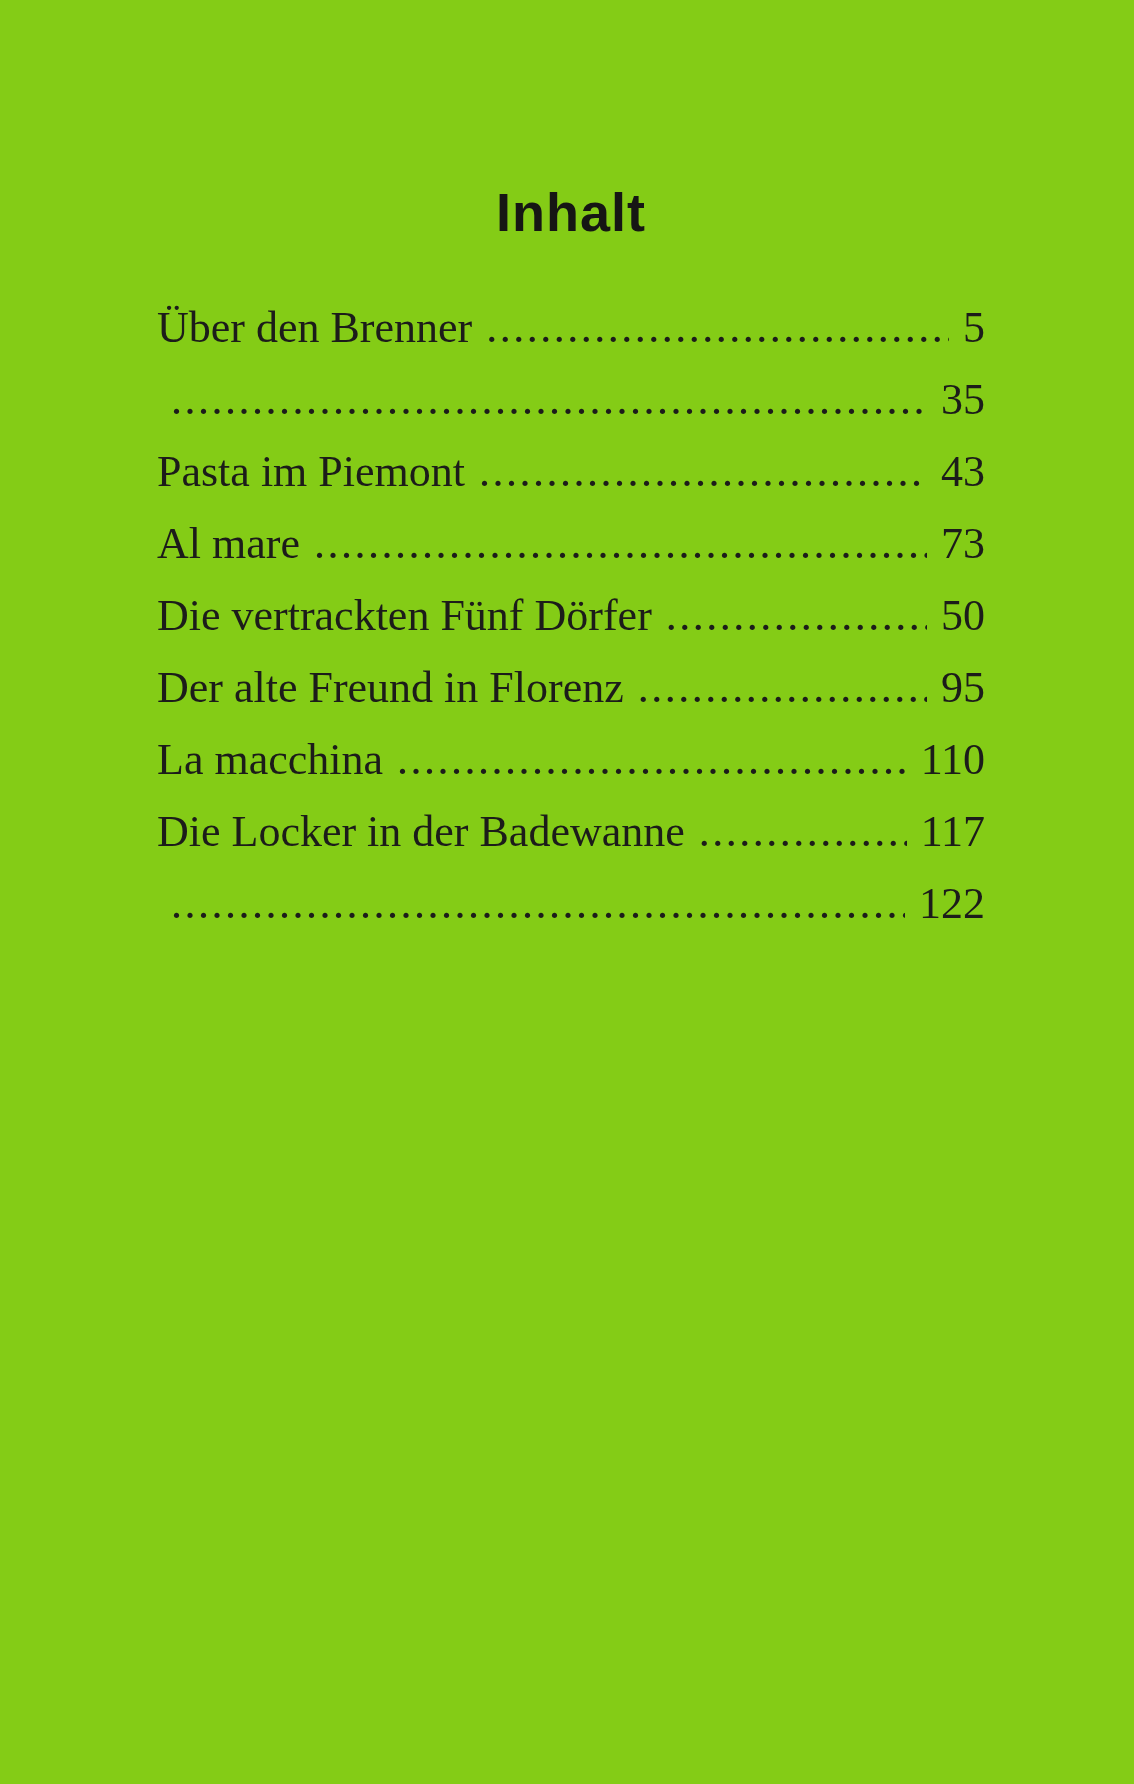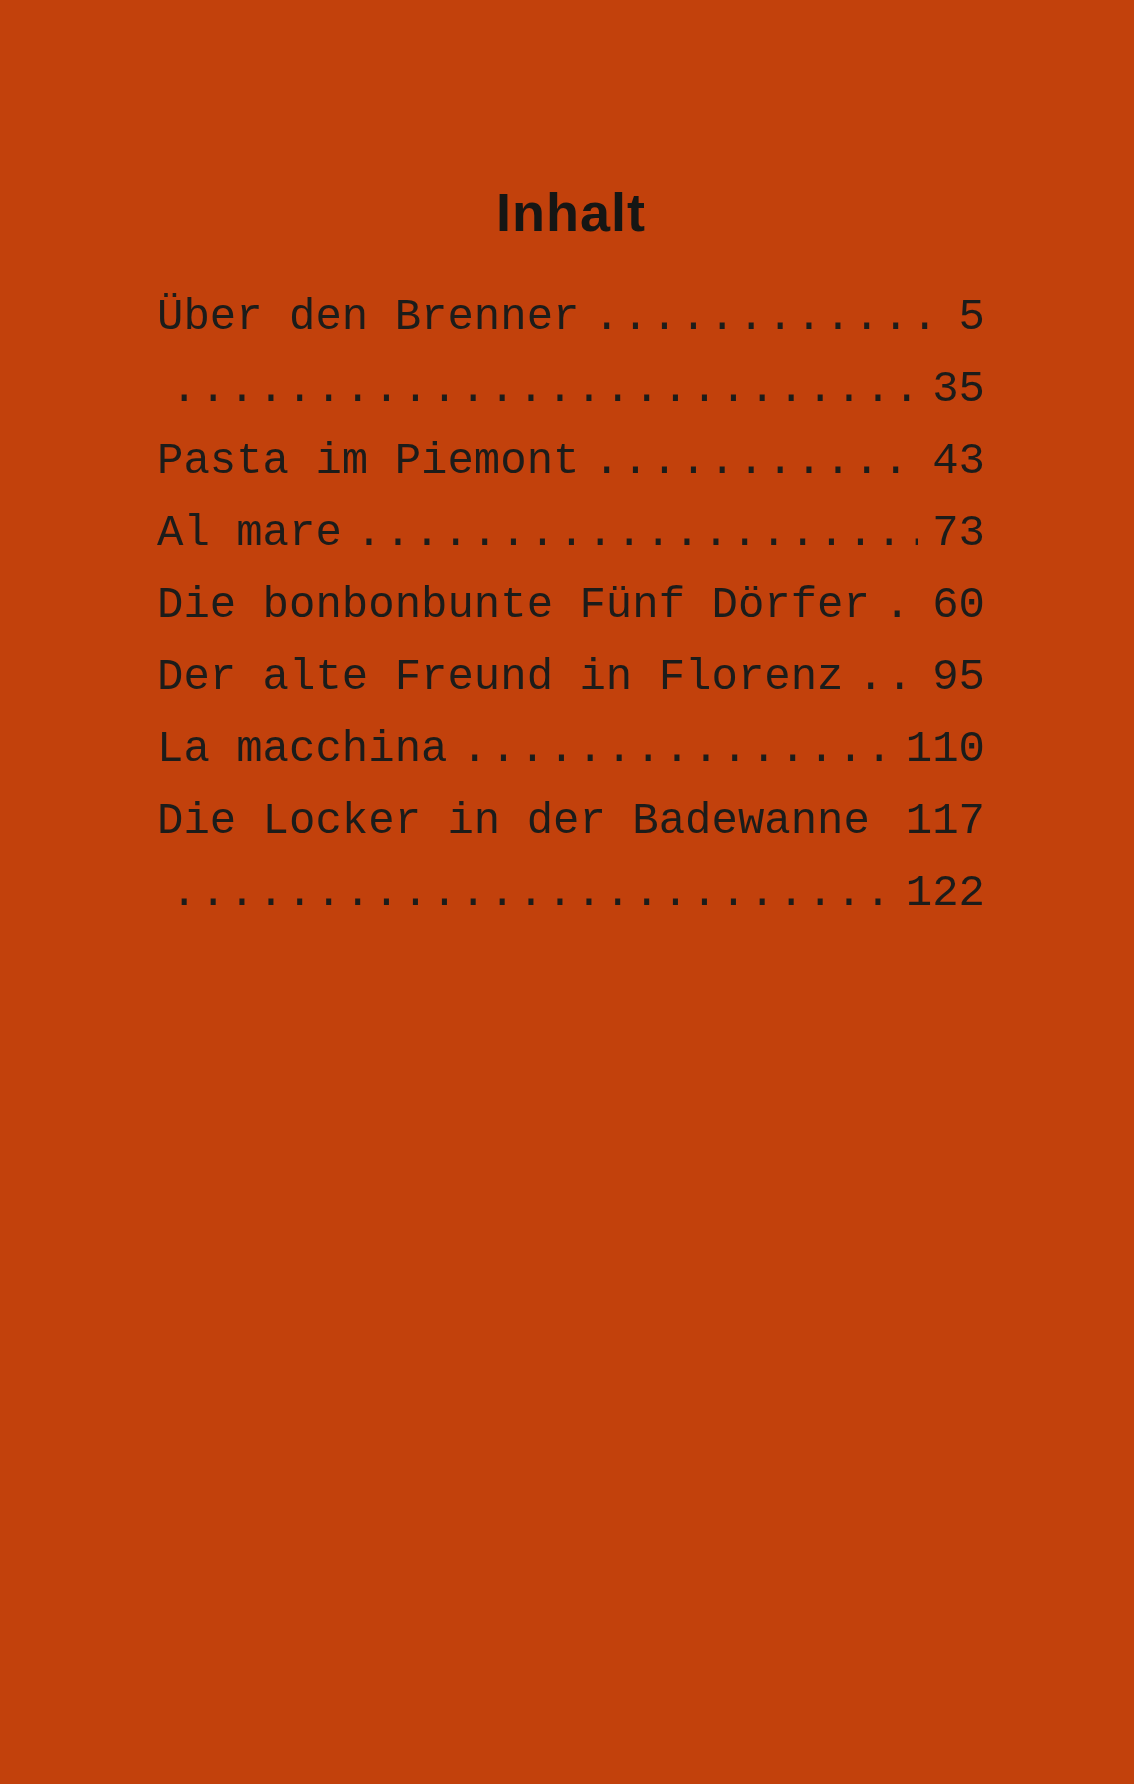--- a/index.html
+++ b/index.html
@@ -6,21 +6,21 @@
     margin: 0;
     padding: 0;
     background: #ffffff;
   }
   .page {
     position: relative;
     width: 1134px;
     height: 1784px;
     box-sizing: border-box;
     margin: 0 auto;
-    background: #c2410c;
+    background: #84cc16;
     color: #1a1a18;
     padding: 0 149px 0 157px;
     overflow: hidden;
   }
   .page-title {
     margin: 0;
     padding-top: 185px;
     font-family: "Liberation Sans", sans-serif;
     font-weight: bold;
     font-size: 54px;
@@ -30,24 +30,23 @@
     color: #161614;
   }
   .toc-list {
     margin-top: 42px;
     font-family: "Liberation Serif", serif;
     font-size: 44px;
     color: #1c1c1a;
   }
   .toc-row {
     display: flex;
-    align-items: center;
+    align-items: flex-end;
     height: 72px;
     white-space: nowrap;
-    font-family: Liberation Mono, monospace;
   }
   .toc-entry-title {
     flex: 0 0 auto;
   }
   .toc-dots {
     flex: 1 1 auto;
     overflow: hidden;
     white-space: nowrap;
     margin: 0 14px 0 14px;
     min-width: 0;
@@ -89,23 +88,23 @@
   </div>
 
 
   <div class="toc-row">
     <span class="toc-entry-title">Al mare</span>
     <span class="toc-dots"></span>
     <span class="toc-entry-page">73</span>
   </div>
 
   <div class="toc-row">
-    <span class="toc-entry-title">Die bonbonbunte Fünf Dörfer</span>
+    <span class="toc-entry-title">Die vertrackten Fünf Dörfer</span>
     <span class="toc-dots"></span>
-    <span class="toc-entry-page">60</span>
+    <span class="toc-entry-page">50</span>
   </div>
 
   <div class="toc-row">
     <span class="toc-entry-title">Der alte Freund in Florenz</span>
     <span class="toc-dots"></span>
     <span class="toc-entry-page">95</span>
   </div>
 
   <div class="toc-row">
     <span class="toc-entry-title">La macchina</span>

